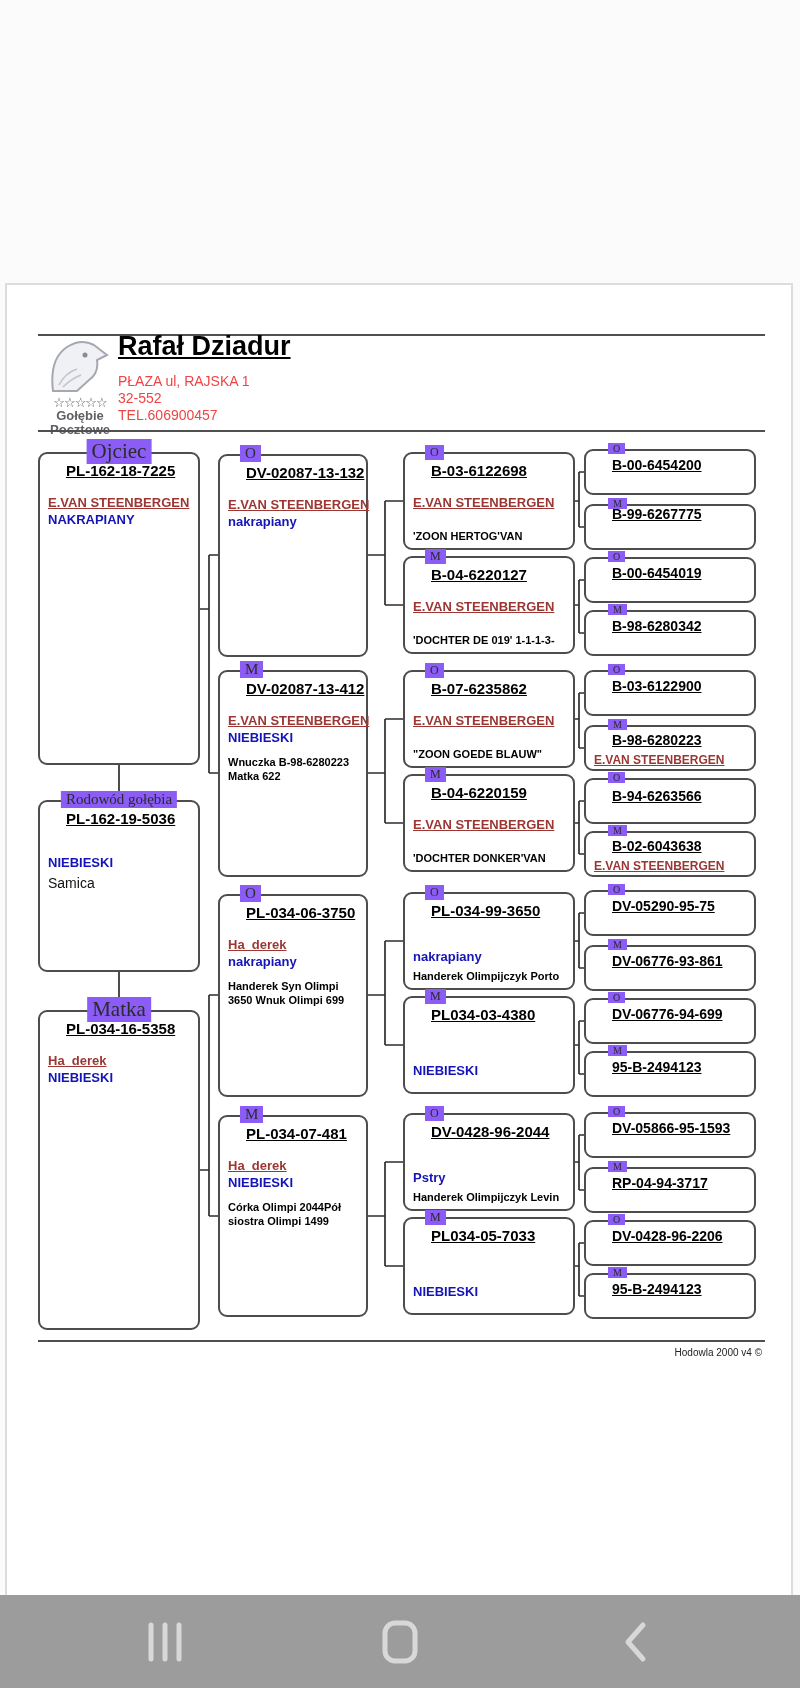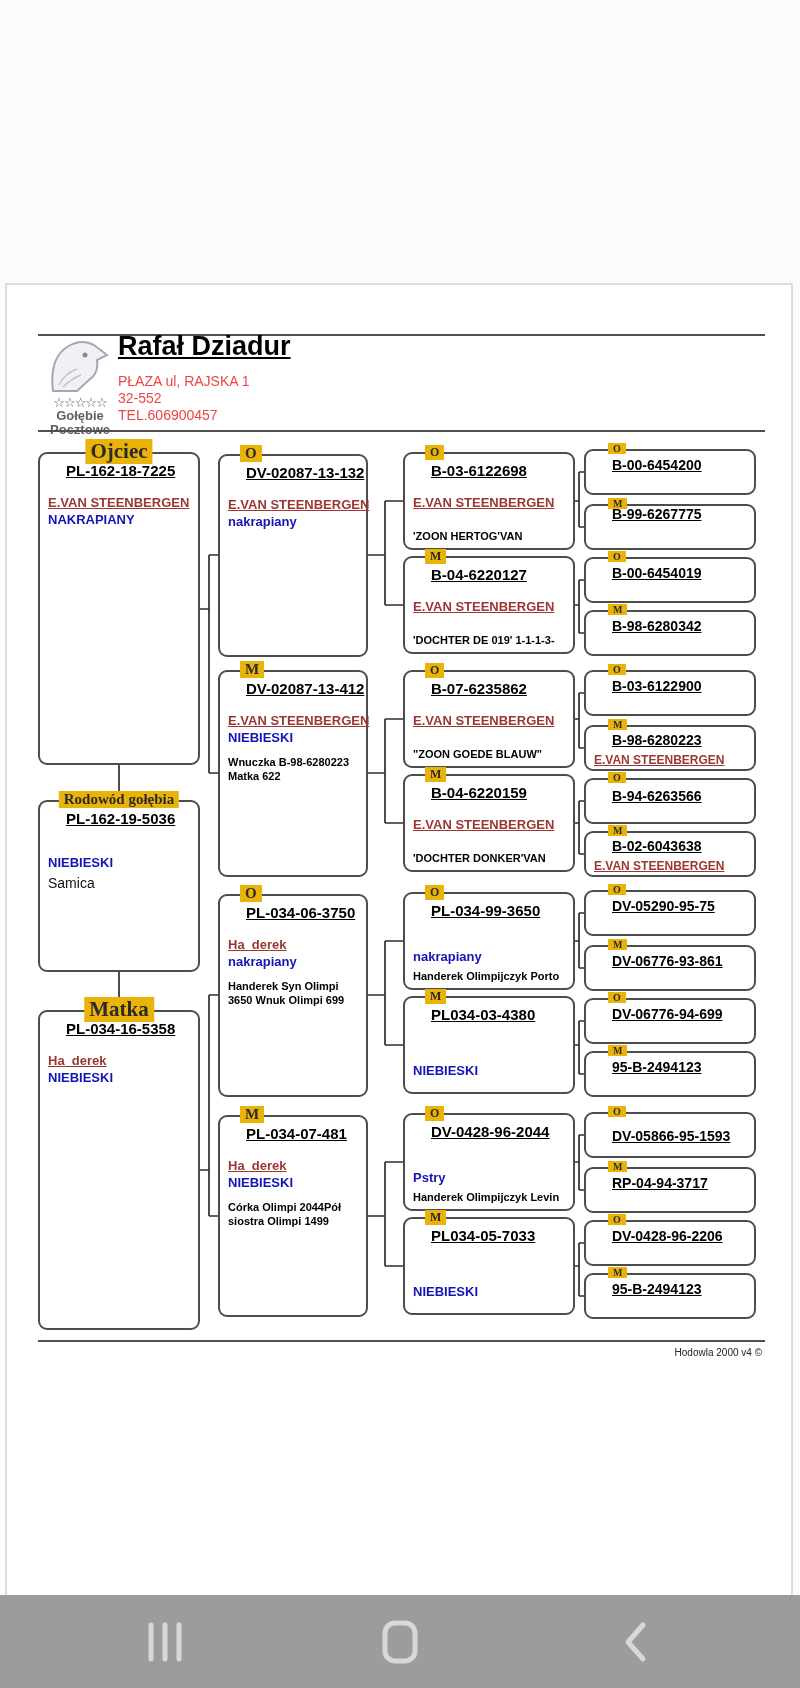--- a/index.html
+++ b/index.html
@@ -13,22 +13,22 @@
   .logo{position:absolute;left:27px;top:54px;width:92px;text-align:center;color:#636369;}
   .logo .stars{font-size:13px;letter-spacing:-1px;color:#55555c;line-height:12px;display:block;}
   .logo .lg-txt{font-weight:bold;font-size:13px;line-height:14px;color:#5f5f66;}
   .owner{position:absolute;left:111px;top:46px;font-size:27px;font-weight:bold;
          text-decoration:underline;color:#000;}
   .addr{position:absolute;left:111px;top:88px;font-size:14px;line-height:17px;color:#ef4444;}
   
   .chart{position:absolute;left:31px;top:154px;width:724px;height:895px;}
   .chart svg.conn{position:absolute;left:0;top:0;}
   .pbox{position:absolute;border:2px solid #4d4d4d;border-radius:9px;background:#fff;box-sizing:border-box;}
-  .tag{position:absolute;background:#eab308;padding:0 5px;font-family:"Liberation Serif",serif;
-       font-weight:bold;color:#2b2b2b;white-space:nowrap;}
+  .tag{position:absolute;background:#8b5cf6;padding:0 5px;font-family:"Liberation Serif",serif;
+       font-weight:normal;color:#2b2b2b;white-space:nowrap;}
   .tag-main{left:50%;transform:translateX(-50%);top:-15px;font-size:21px;}
   .tag-sub{left:50%;transform:translateX(-50%);top:-11px;font-size:15px;}
   .tag-lg{left:20px;top:-11px;font-size:15px;}
   .tag-md{left:20px;top:-9px;font-size:12px;}
   .tag-sm{left:22px;top:-8px;font-size:10px;}
   .inner{padding:8px 8px 0 8px;}
   .ring{font-size:15px;font-weight:bold;text-decoration:underline;color:#000000;line-height:1.15;white-space:nowrap;margin-left:18px;}
   .ring-sm{font-size:14px;}
   .strain{font-size:13px;font-weight:bold;text-decoration:underline;color:#9b3632;white-space:nowrap;line-height:1.25;}
   .strain-sm{font-size:12px;}
@@ -286,21 +286,21 @@
             </div>
         </div>
         <div class="pbox" style="left:546px;top:612px;width:172px;height:46px;">
           <span class="tag tag-sm">M</span>
           <div class="inner" style="padding-top:6px;">
               <div class="ring ring-sm">95-B-2494123</div>
             </div>
         </div>
         <div class="pbox" style="left:546px;top:673px;width:172px;height:46px;">
           <span class="tag tag-sm">O</span>
-          <div class="inner" style="padding-top:14px;">
+          <div class="inner" style="padding-top:6px;">
               <div class="ring ring-sm">DV-05866-95-1593</div>
             </div>
         </div>
         <div class="pbox" style="left:546px;top:728px;width:172px;height:46px;">
           <span class="tag tag-sm">M</span>
           <div class="inner" style="padding-top:6px;">
               <div class="ring ring-sm">RP-04-94-3717</div>
             </div>
         </div>
         <div class="pbox" style="left:546px;top:781px;width:172px;height:46px;">

